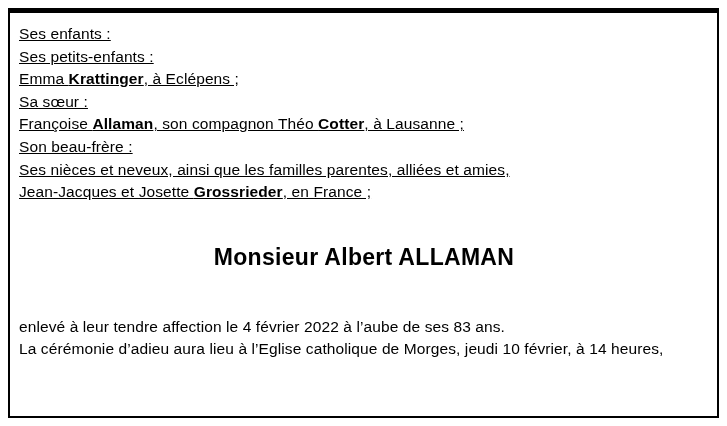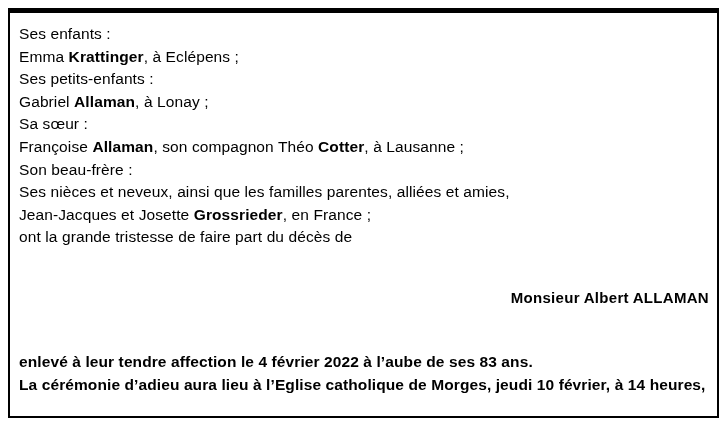--- a/index.html
+++ b/index.html
@@ -59,52 +59,50 @@
     top: 23px;
     width: 690px;
   }
   .line {
     font-size: 15.5px;
     line-height: 22.6px;
     white-space: pre-wrap;
     letter-spacing: 0.1px;
   }
   .line b { font-weight: bold; }
-  .block-upper { margin-bottom: 12px; }
+  .block-upper { margin-bottom: 12px; text-decoration: underline; }
   .deceased-name {
-    text-align: right;
-    font-size: 15px;
+    text-align: center;
+    font-size: 23px;
     font-weight: bold;
     letter-spacing: 0.3px;
     margin-top: 40px;
     margin-bottom: 45px;
   }
-  .block-lower .line { line-height: 22.6px; font-weight: bold; }
+  .block-lower .line { line-height: 22.6px; }
 </style>
 </head>
 <body>
 
 <div class="notice">
   <div class="rule-top"></div>
   <div class="border-left"></div>
   <div class="border-right"></div>
   <div class="rule-bottom"></div>
 
   <div class="content">
     <div class="block-upper" id="upper-block">
         <div class="line"><span>Ses enfants :</span></div>
+        <div class="line"><span>Ses petits-enfants :</span></div>
         <div class="line"><span>Emma </span><b>Krattinger</b><span>, à Eclépens ;</span></div>
-        <div class="line"><span>Ses petits-enfants :</span></div>
-        <div class="line"><span>Gabriel </span><b>Allaman</b><span>, à Lonay ;</span></div>
         <div class="line"><span>Sa sœur :</span></div>
         <div class="line"><span>Françoise </span><b>Allaman</b><span>, son compagnon Théo </span><b>Cotter</b><span>, à Lausanne ;</span></div>
         <div class="line"><span>Son beau-frère :</span></div>
         <div class="line"><span>Ses nièces et neveux, ainsi que les familles parentes, alliées et amies,</span></div>
         <div class="line"><span>Jean-Jacques et Josette </span><b>Grossrieder</b><span>, en France ;</span></div>
-        <div class="line"><span>ont la grande tristesse de faire part du décès de</span></div>
       </div>
     <div class="deceased-name">Monsieur Albert ALLAMAN</div>
     <div class="block-lower" id="lower-block">
         <div class="line"><span>enlevé à leur tendre affection le 4 février 2022 à l’aube de ses 83 ans.</span></div>
         <div class="line"><span>La cérémonie d’adieu aura lieu à l’Eglise catholique de Morges, jeudi 10 février, à 14 heures,</span></div>
       </div>
   </div>
 </div>
 
 </body></html>

